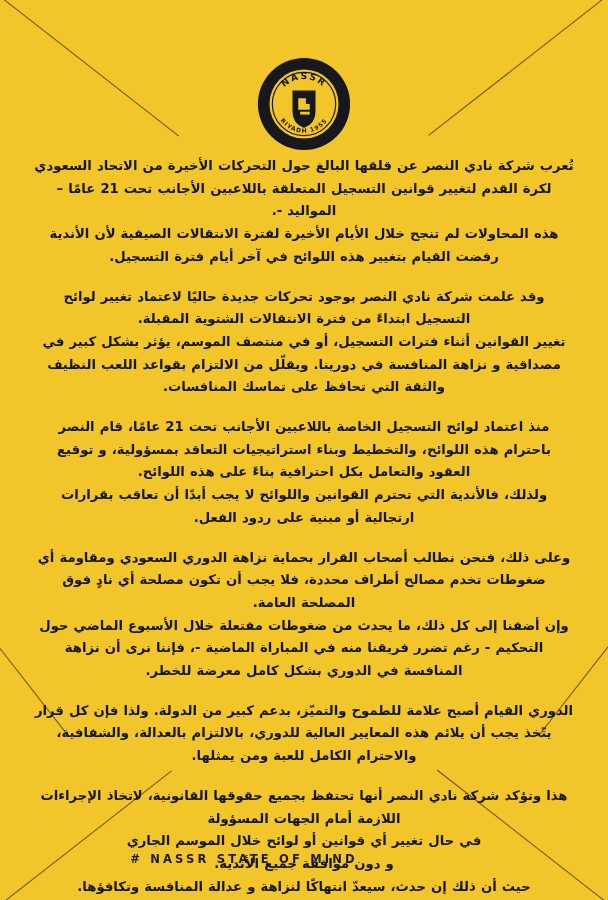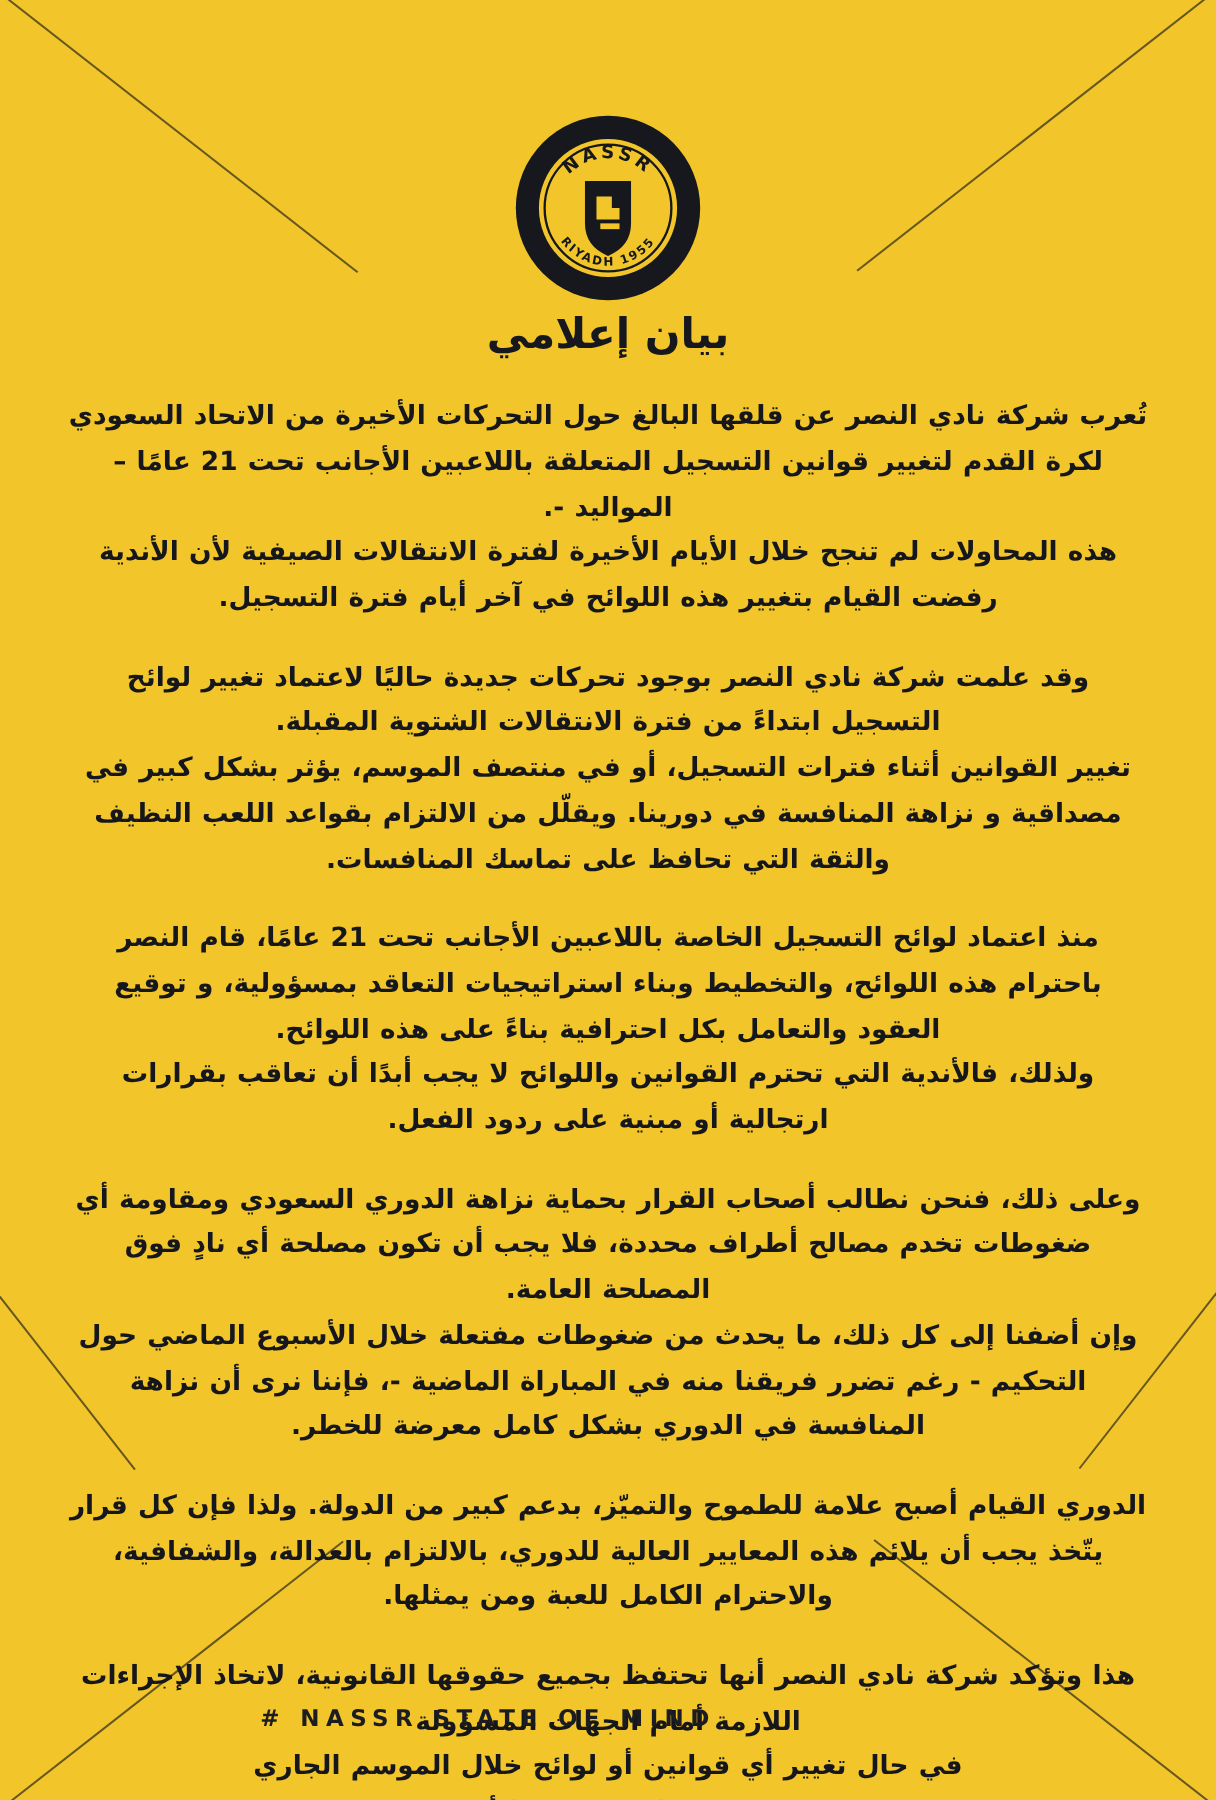--- a/index.html
+++ b/index.html
@@ -118,21 +118,20 @@
         <textPath href="#botArc" startOffset="50%" text-anchor="middle">RIYADH 1955</textPath>
       </text>
 
       <path d="M38 36 L62 36 L62 58 Q62 70 50 75 Q38 70 38 58 Z" fill="#16181d"></path>
       <path d="M44 44 L52 44 L52 50 L56 50 L56 56 L44 56 Z" fill="#F2C52A"></path>
       <rect x="46" y="58" width="10" height="3" fill="#F2C52A"></rect>
     </svg>
   </div>
 
   <div class="content">
-    <div class="title">بيان إعلامي</div>
 
     <p class="para">تُعرب شركة نادي النصر عن قلقها البالغ حول التحركات الأخيرة من الاتحاد السعودي لكرة القدم لتغيير قوانين التسجيل المتعلقة باللاعبين الأجانب تحت 21 عامًا – المواليد -.<br>هذه المحاولات لم تنجح خلال الأيام الأخيرة لفترة الانتقالات الصيفية لأن الأندية رفضت القيام بتغيير هذه اللوائح في آخر أيام فترة التسجيل.</p>
     <p class="para">وقد علمت شركة نادي النصر بوجود تحركات جديدة حاليًا لاعتماد تغيير لوائح التسجيل ابتداءً من فترة الانتقالات الشتوية المقبلة.<br>تغيير القوانين أثناء فترات التسجيل، أو في منتصف الموسم، يؤثر بشكل كبير في مصداقية و نزاهة المنافسة في دورينا. ويقلّل من الالتزام بقواعد اللعب النظيف والثقة التي تحافظ على تماسك المنافسات.</p>
     <p class="para">منذ اعتماد لوائح التسجيل الخاصة باللاعبين الأجانب تحت 21 عامًا، قام النصر باحترام هذه اللوائح، والتخطيط وبناء استراتيجيات التعاقد بمسؤولية، و توقيع العقود والتعامل بكل احترافية بناءً على هذه اللوائح.<br>ولذلك، فالأندية التي تحترم القوانين واللوائح لا يجب أبدًا أن تعاقب بقرارات ارتجالية أو مبنية على ردود الفعل.</p>
     <p class="para">وعلى ذلك، فنحن نطالب أصحاب القرار بحماية نزاهة الدوري السعودي ومقاومة أي ضغوطات تخدم مصالح أطراف محددة، فلا يجب أن تكون مصلحة أي نادٍ فوق المصلحة العامة.<br>وإن أضفنا إلى كل ذلك، ما يحدث من ضغوطات مفتعلة خلال الأسبوع الماضي حول التحكيم - رغم تضرر فريقنا منه في المباراة الماضية -، فإننا نرى أن نزاهة المنافسة في الدوري بشكل كامل معرضة للخطر.</p>
     <p class="para">الدوري القيام أصبح علامة للطموح والتميّز، بدعم كبير من الدولة. ولذا فإن كل قرار يتّخذ يجب أن يلائم هذه المعايير العالية للدوري، بالالتزام بالعدالة، والشفافية، والاحترام الكامل للعبة ومن يمثلها.</p>
     <p class="para">هذا وتؤكد شركة نادي النصر أنها تحتفظ بجميع حقوقها القانونية، لاتخاذ الإجراءات اللازمة أمام الجهات المسؤولة<br>في حال تغيير أي قوانين أو لوائح خلال الموسم الجاري<br>و دون موافقة جميع الأندية.<br>حيث أن ذلك إن حدث، سيعدّ انتهاكًا لنزاهة و عدالة المنافسة وتكافؤها.</p>
   </div>
 
   <div class="hashtag"># NASSR STATE OF MIND</div>

